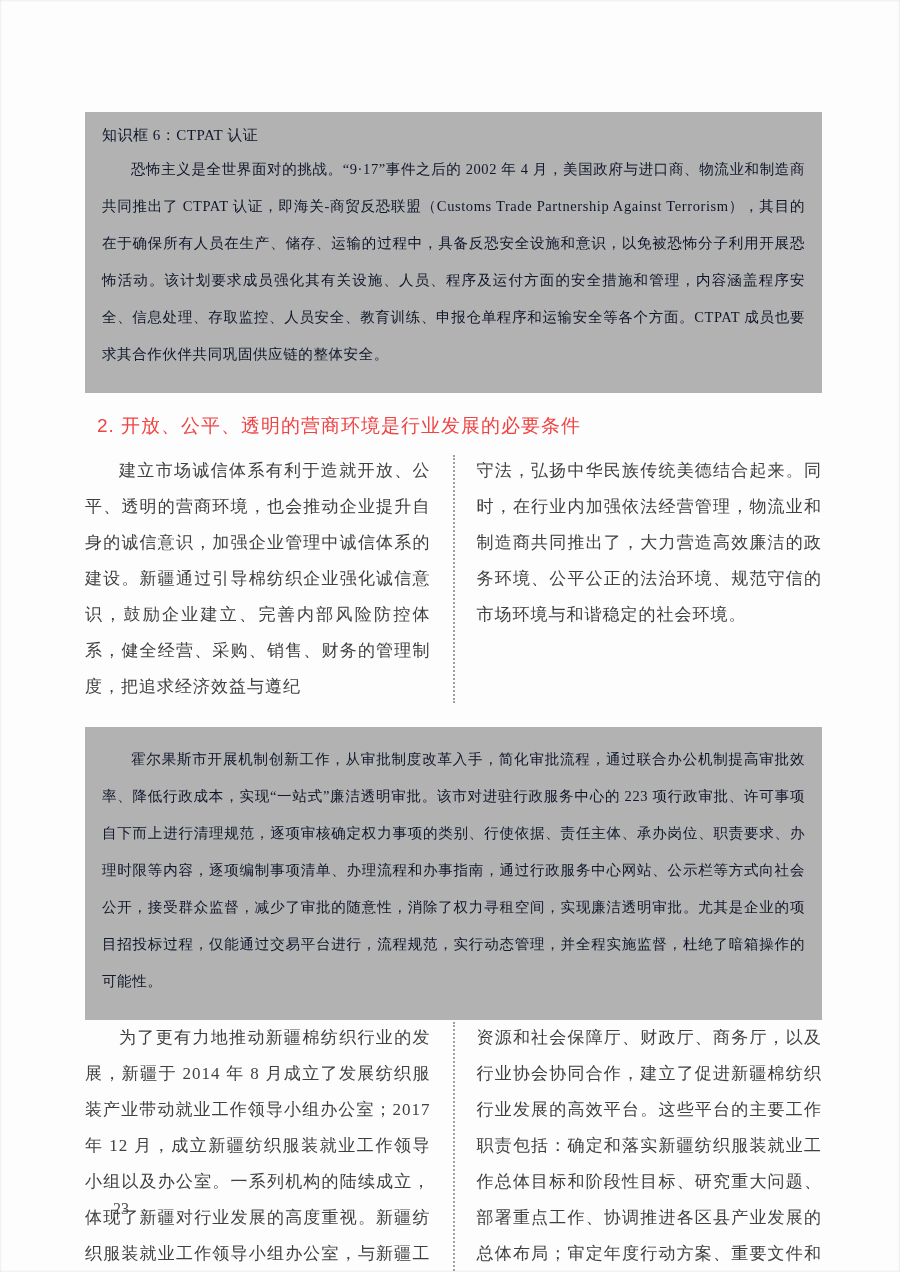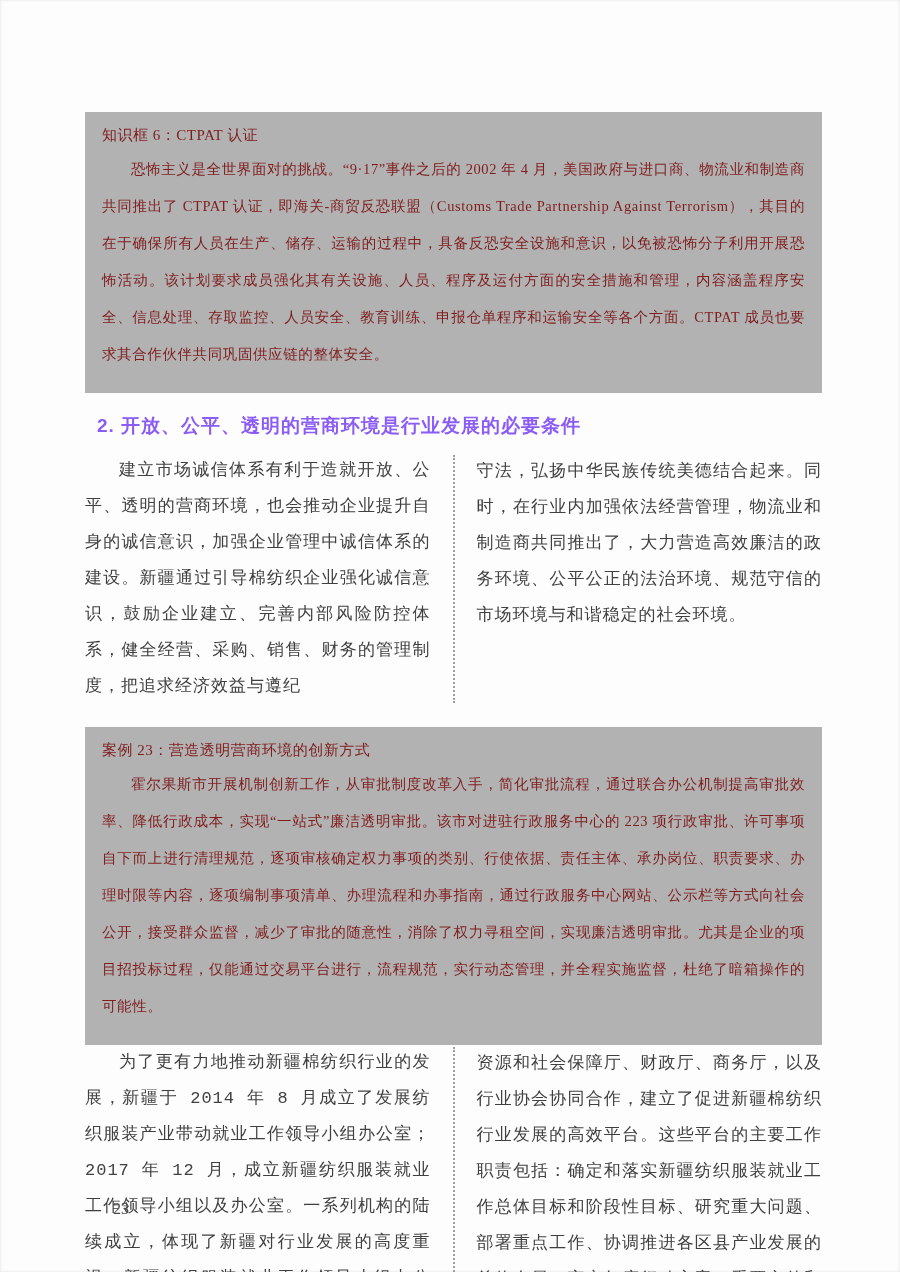--- a/index.html
+++ b/index.html
@@ -19,62 +19,62 @@
     overflow: hidden;
     box-sizing: border-box;
   }
   .content {
     margin: 0 78px 0 85px;
     padding-top: 112px;
   }
   
   .gray-box {
     background: #b2b2b2;
-    color: #7f1d1d;
+    color: #0f172a;
     padding: 14px 17px 20px 17px;
     box-sizing: border-box;
   }
   .gray-box .box-title {
     font-size: 15px;
     letter-spacing: 0.5px;
     margin: 0 0 6px 0;
   }
   .gray-box .box-body {
     margin: 0;
     font-size: 14.5px;
     line-height: 37px;
     letter-spacing: 0.6px;
     text-align: justify;
     text-indent: 2em;
   }
   
   .section-heading {
     font-family: "Liberation Sans", "DejaVu Sans", sans-serif;
-    font-weight: 700;
+    font-weight: 400;
     font-size: 19px;
     letter-spacing: 1px;
-    color: #8b5cf6;
+    color: #ef4444;
     margin: 20px 0 14px 12px;
   }
   
   .two-col {
     display: flex;
     align-items: stretch;
     margin-bottom: 12px;
   }
   .two-col .col {
     flex: 1 1 0;
     margin: 0;
     font-size: 17px;
     line-height: 36px;
     letter-spacing: 1px;
     text-align: justify;
     color: #404040;
   }
-  .two-col .col.left { padding-right: 22px; font-family: Liberation Mono, monospace; }
+  .two-col .col.left { padding-right: 22px; }
   .two-col .col.right { padding-left: 22px; }
   .two-col .col.indent { text-indent: 2em; }
   .two-col .divider {
     width: 0;
     border-left: 2px dotted #9f9f9f;
     margin: 2px 0;
   }
   .box-gap-2 { margin-top: 22px; }
   .page-number {
     position: absolute;
@@ -97,21 +97,20 @@
 
     <h2 class="section-heading">2. 开放、公平、透明的营商环境是行业发展的必要条件</h2>
 
     <div class="two-col">
       <p class="col left indent">建立市场诚信体系有利于造就开放、公平、透明的营商环境，也会推动企业提升自身的诚信意识，加强企业管理中诚信体系的建设。新疆通过引导棉纺织企业强化诚信意识，鼓励企业建立、完善内部风险防控体系，健全经营、采购、销售、财务的管理制度，把追求经济效益与遵纪</p>
       <div class="divider"></div>
       <p class="col right">守法，弘扬中华民族传统美德结合起来。同时，在行业内加强依法经营管理，物流业和制造商共同推出了，大力营造高效廉洁的政务环境、公平公正的法治环境、规范守信的市场环境与和谐稳定的社会环境。</p>
     </div>
 
     <section class="gray-box box-gap-2">
-      <div class="box-title">案例 23：营造透明营商环境的创新方式</div>
       <p class="box-body">霍尔果斯市开展机制创新工作，从审批制度改革入手，简化审批流程，通过联合办公机制提高审批效率、降低行政成本，实现“一站式”廉洁透明审批。该市对进驻行政服务中心的 223 项行政审批、许可事项自下而上进行清理规范，逐项审核确定权力事项的类别、行使依据、责任主体、承办岗位、职责要求、办理时限等内容，逐项编制事项清单、办理流程和办事指南，通过行政服务中心网站、公示栏等方式向社会公开，接受群众监督，减少了审批的随意性，消除了权力寻租空间，实现廉洁透明审批。尤其是企业的项目招投标过程，仅能通过交易平台进行，流程规范，实行动态管理，并全程实施监督，杜绝了暗箱操作的可能性。</p>
     </section>
 
 
     <div class="two-col">
       <p class="col left indent">为了更有力地推动新疆棉纺织行业的发展，新疆于 2014 年 8 月成立了发展纺织服装产业带动就业工作领导小组办公室；2017 年 12 月，成立新疆纺织服装就业工作领导小组以及办公室。一系列机构的陆续成立，体现了新疆对行业发展的高度重视。新疆纺织服装就业工作领导小组办公室，与新疆工业和信息化厅、发展改革委、人力</p>
       <div class="divider"></div>
       <p class="col right">资源和社会保障厅、财政厅、商务厅，以及行业协会协同合作，建立了促进新疆棉纺织行业发展的高效平台。这些平台的主要工作职责包括：确定和落实新疆纺织服装就业工作总体目标和阶段性目标、研究重大问题、部署重点工作、协调推进各区县产业发展的总体布局；审定年度行动方案、重要文件和相关部门提交的政策措施、项目建议安排等；督</p>
     </div>
 

